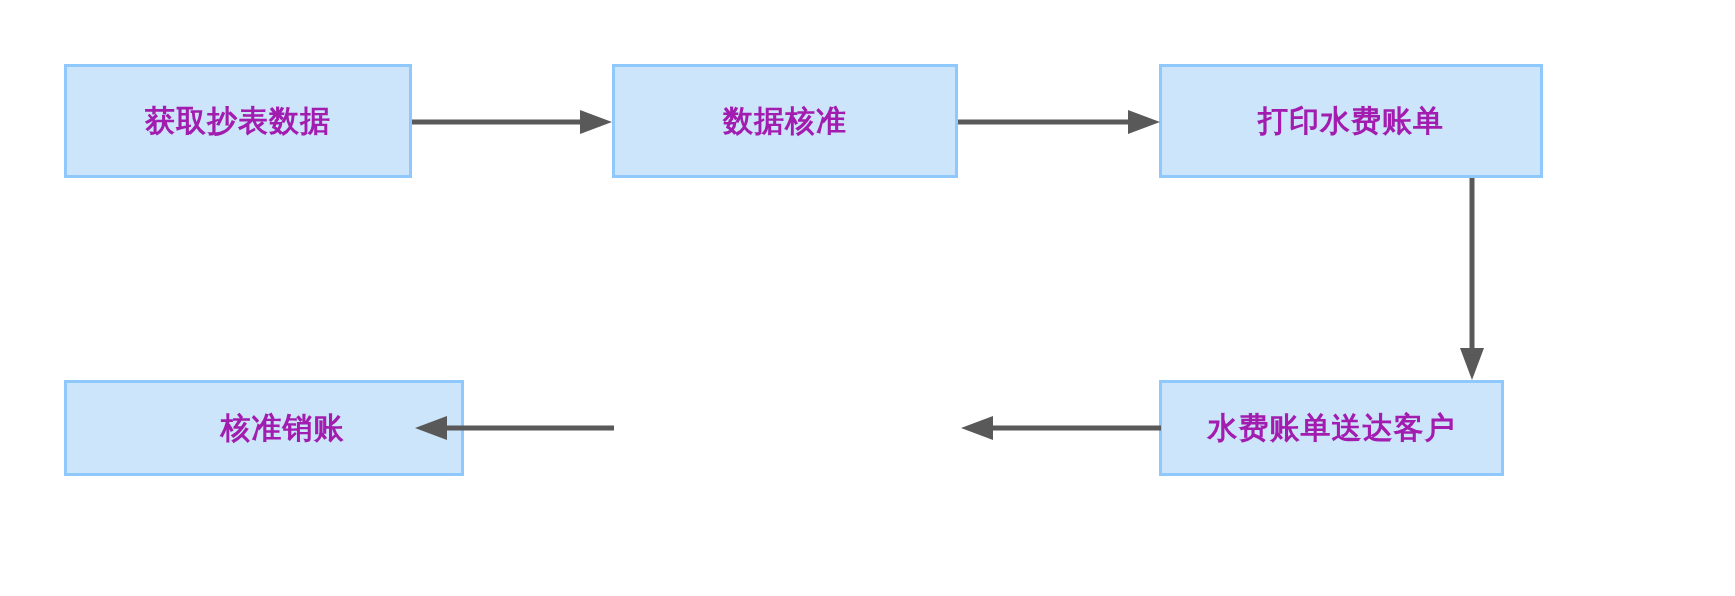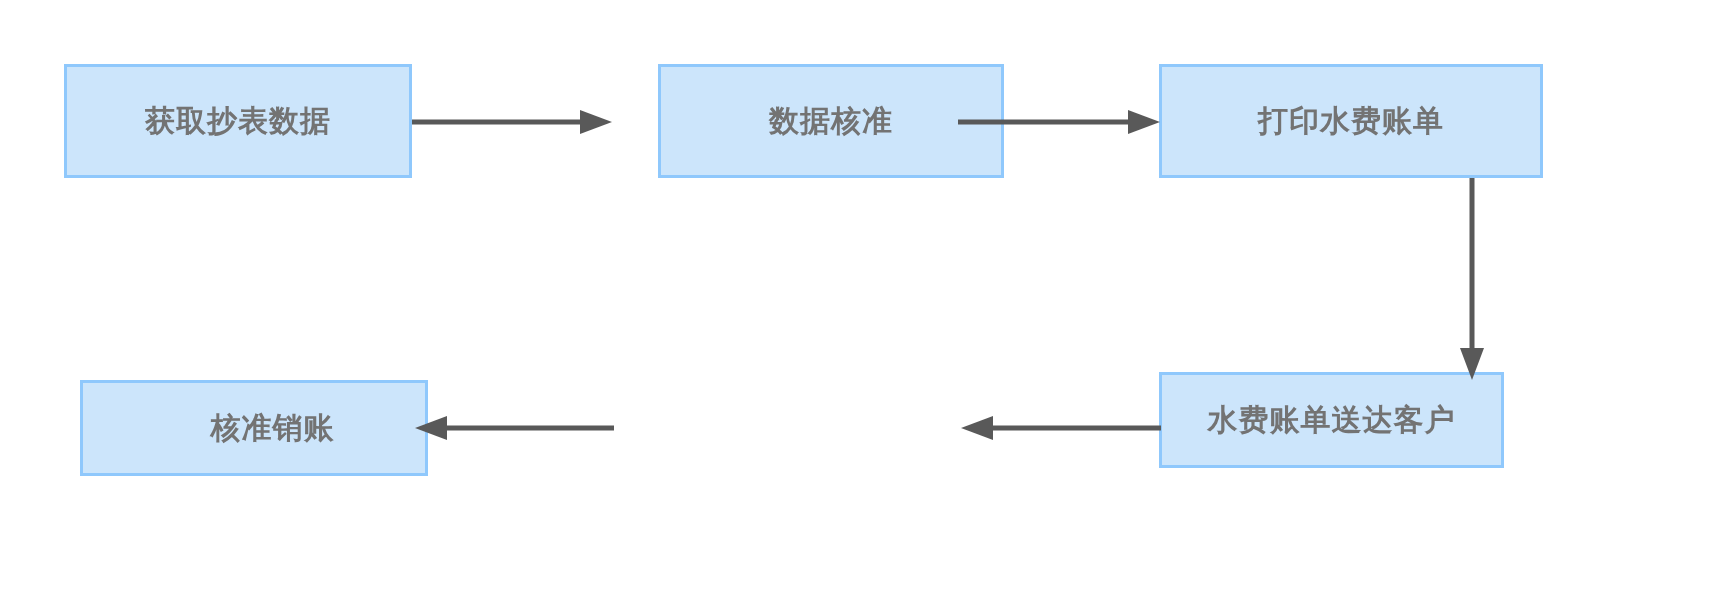--- a/index.html
+++ b/index.html
@@ -24,32 +24,32 @@
     box-sizing: border-box;
     background: #CCE5FB;
     border: 3px solid #8FC8FC;
     display: flex;
     align-items: center;
     justify-content: center;
   }
   .node-label {
     font-size: 30px;
     font-weight: bold;
-    color: #737373;
+    color: #a21caf;
     letter-spacing: 1px;
     white-space: nowrap;
     line-height: 1.2;
   }
   
   #node-read    { left: 64px;   top: 64px;  width: 348px; height: 114px; }
-  #node-verify  { left: 612px;  top: 64px;  width: 346px; height: 114px; margin-left: 46px; }
+  #node-verify  { left: 612px;  top: 64px;  width: 346px; height: 114px; }
   #node-print   { left: 1159px; top: 64px;  width: 384px; height: 114px; }
-  #node-deliver { left: 1159px; top: 372px; width: 345px; height: 96px; align-items: center;  }
+  #node-deliver { left: 1159px; top: 380px; width: 345px; height: 96px; align-items: center;  }
   #node-pay     { left: 612px;  top: 380px; width: 346px; height: 96px;  }
-  #node-settle  { left: 80px;   top: 380px; width: 348px; height: 96px; padding-left: 37px;  }
+  #node-settle  { left: 64px;   top: 380px; width: 400px; height: 96px; padding-left: 37px;  }
 
   .edge { position: absolute; }
   .edge svg { display: block; overflow: visible; }
 </style>
 </head>
 <body>
 
 <div id="canvas">
 
   <div class="node" id="node-read">

